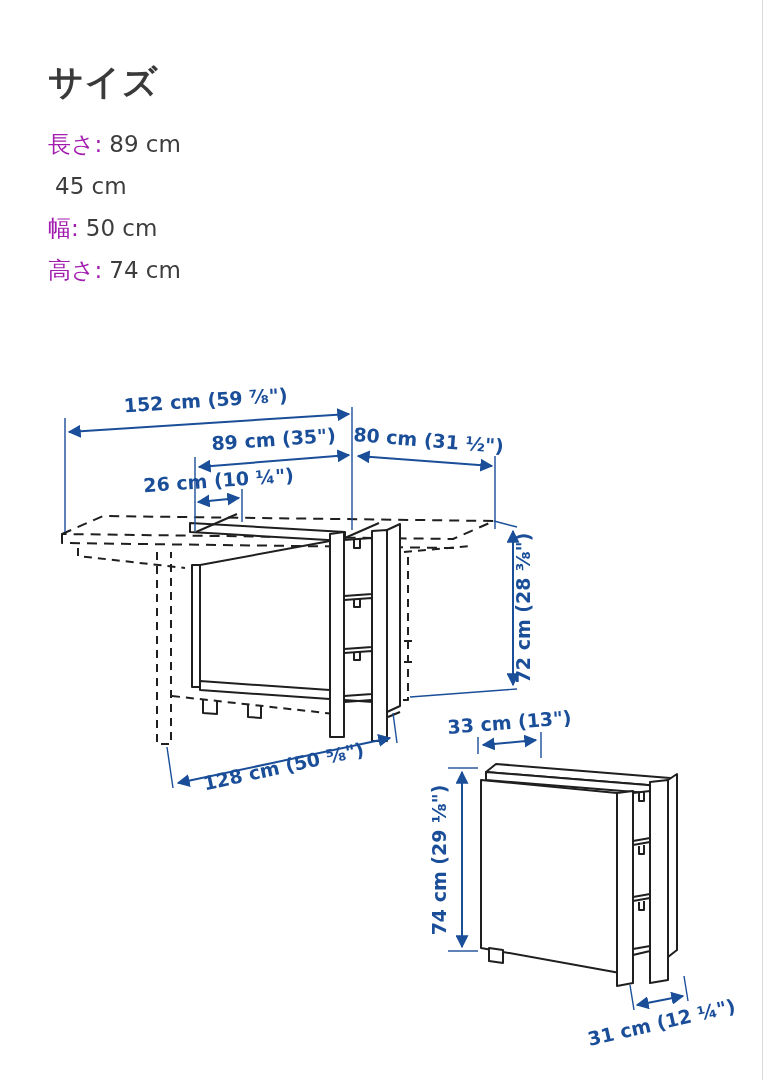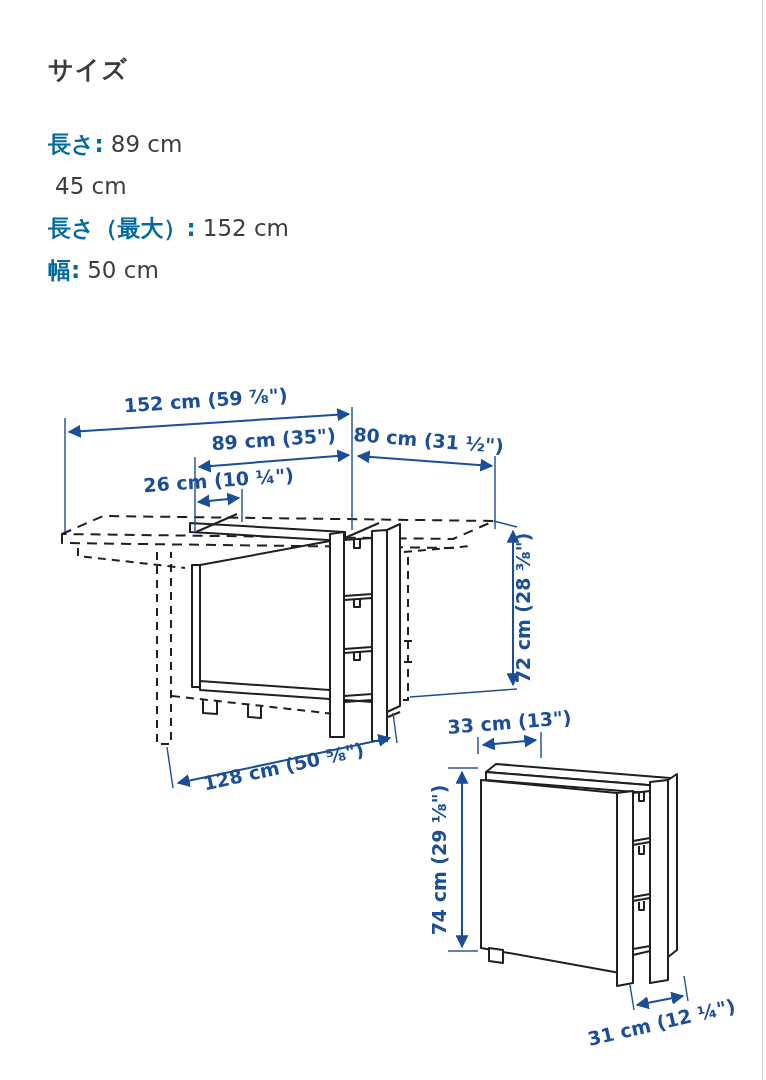--- a/index.html
+++ b/index.html
@@ -7,30 +7,30 @@
     width:766px;height:1080px;position:relative;background:#ffffff;
     font-family:"DejaVu Sans","Liberation Sans",sans-serif;
     overflow:hidden;
   }
   .right-edge{
     position:absolute;top:0;right:3px;width:1px;height:1080px;
     background:#d9d9d9;
   }
   .page-title{
     position:absolute;left:48px;top:36px;
-    font-size:25px;font-weight:700;color:#3a3a3a;letter-spacing:1px;
+    font-size:35px;font-weight:700;color:#3a3a3a;letter-spacing:1px;
   }
   .spec-list{
     position:absolute;left:48px;top:128px;
   }
   .spec-row{
     font-size:23px;color:#3d3d3d;height:42px;line-height:32px;
     display:flex;align-items:flex-start;
   }
-  .spec-label{font-weight:700;color:#0369a1;}
+  .spec-label{font-weight:400;color:#a21caf;}
   .spec-value{font-weight:400;margin-left:7px;color:#3d3d3d;}
   svg text{
     font-family:"DejaVu Sans","Liberation Sans",sans-serif;
     font-size:19px;font-weight:700;fill:#1a4e99;
   }
   .dim-line{stroke:#1a4e99;stroke-width:2;fill:none;}
   .ext-line{stroke:#1a4e99;stroke-width:1.4;fill:none;}
   .draw{stroke:#1f1f1f;stroke-width:2;fill:none;stroke-linejoin:round;}
   .draw-f{stroke:#1f1f1f;stroke-width:2;fill:#ffffff;stroke-linejoin:round;}
   .dash{stroke-dasharray:10 7;}
@@ -45,26 +45,26 @@
 
 <div class="spec-list">
   <div class="spec-row">
     <span class="spec-label">長さ:</span>
     <span class="spec-value">89 cm</span>
   </div>
   <div class="spec-row">
     <span class="spec-value">45 cm</span>
   </div>
   <div class="spec-row">
-    <span class="spec-label">長さ（最大）:</span>
-    <span class="spec-value">152 cm</span>
+    <span class="spec-label">幅:</span>
+    <span class="spec-value">50 cm</span>
   </div>
   <div class="spec-row">
-    <span class="spec-label">幅:</span>
-    <span class="spec-value">50 cm</span>
+    <span class="spec-label">高さ:</span>
+    <span class="spec-value">74 cm</span>
   </div>
 </div>
 
 <svg style="position:absolute;left:0;top:0;" width="766" height="1080" viewBox="0 0 766 1080">
   <defs>
     <marker id="ah" viewBox="0 0 10 10" refX="9" refY="5" markerWidth="6.5" markerHeight="6.5" orient="auto-start-reverse">
       <path d="M0,0 L10,5 L0,10 z" fill="#1a4e99"></path>
     </marker>
   </defs>
 

